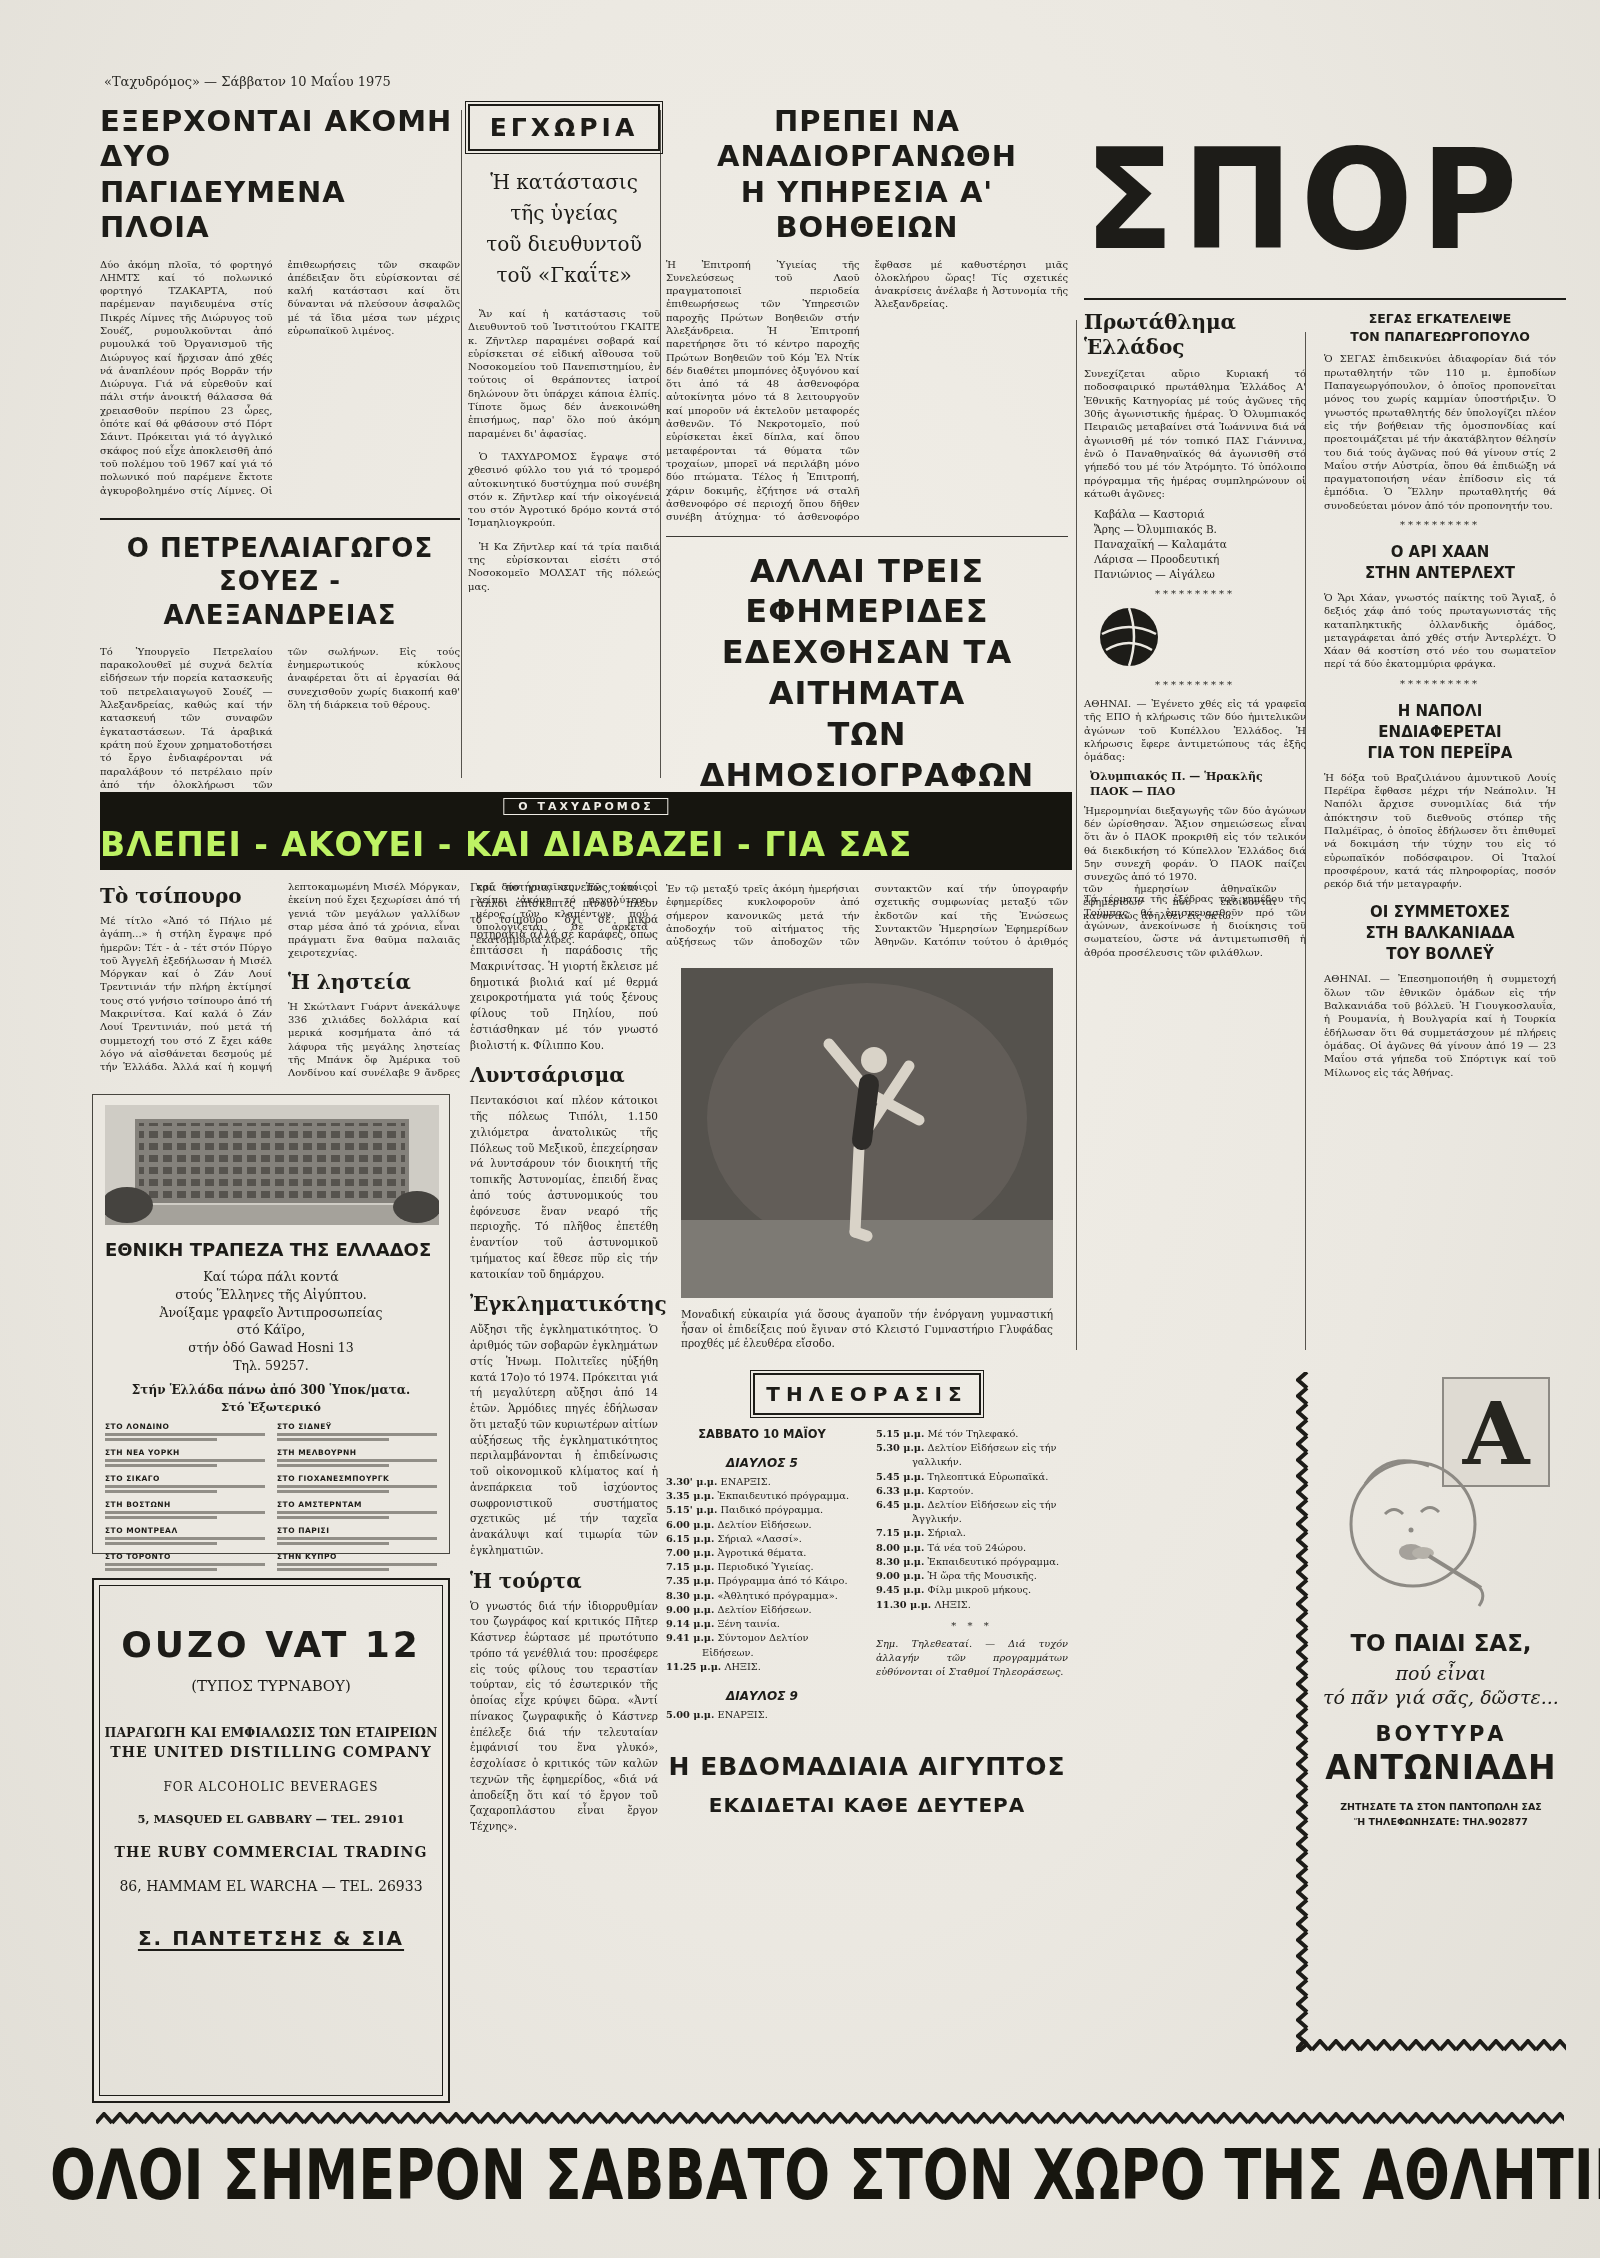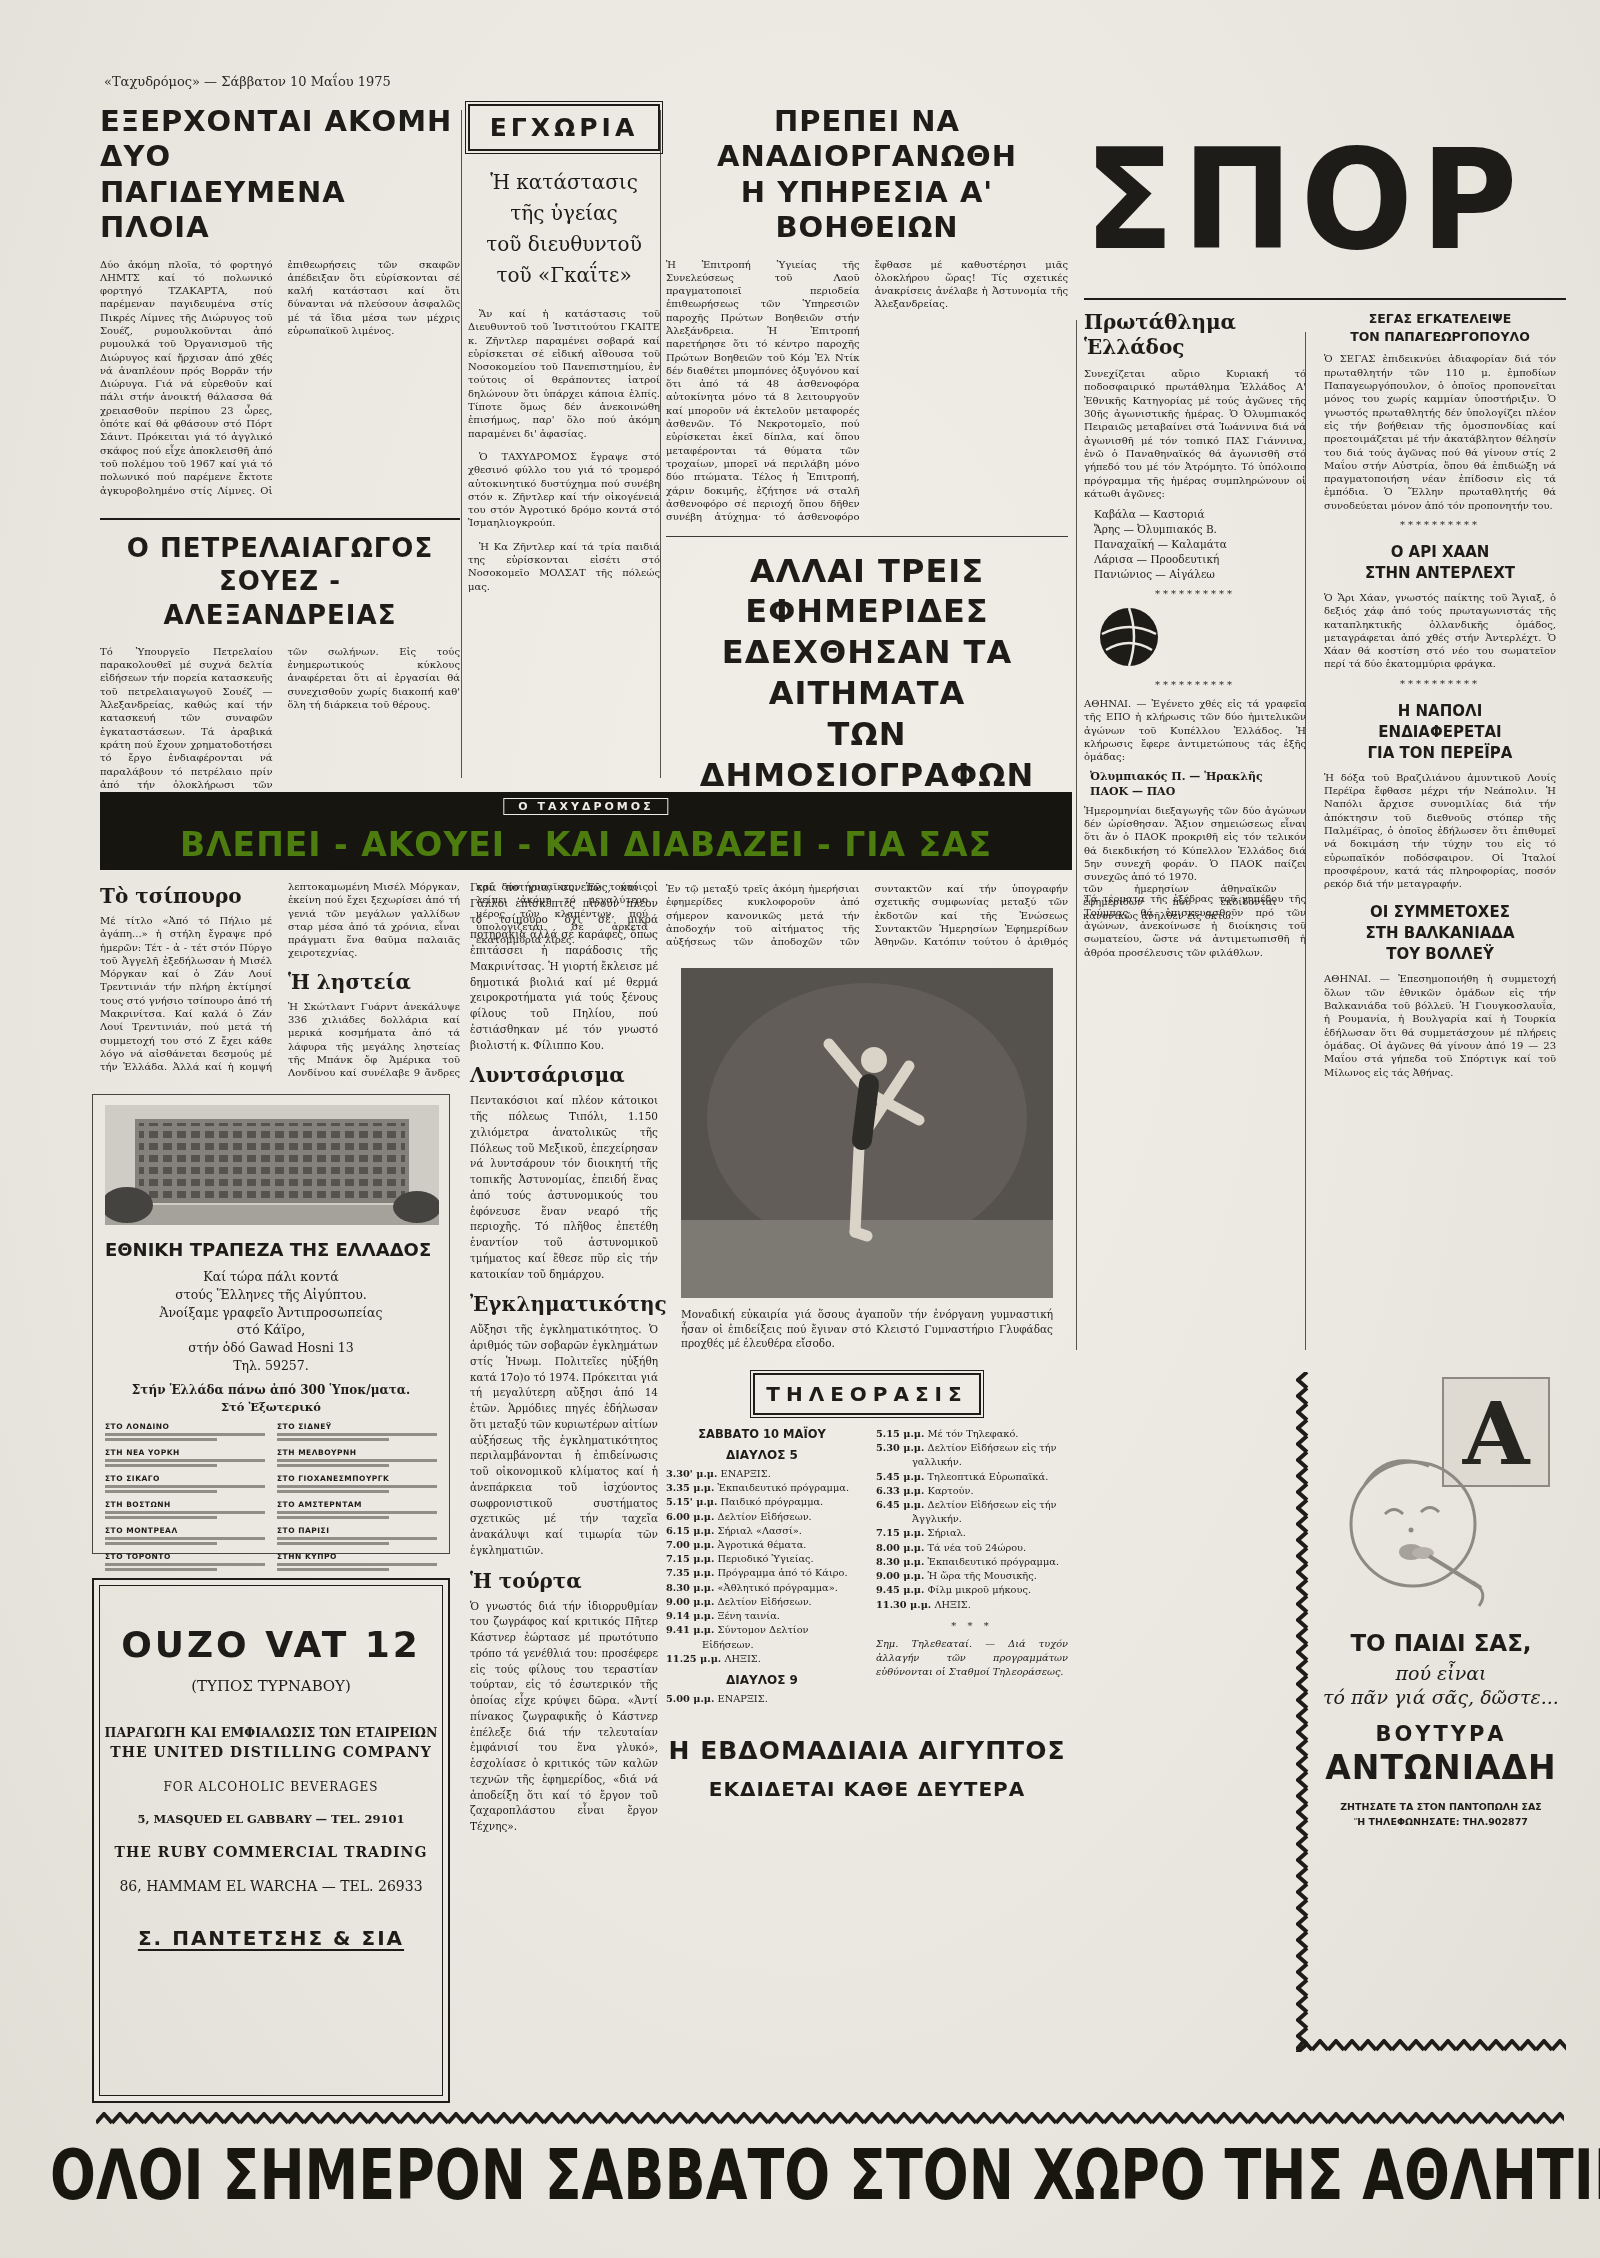--- a/index.html
+++ b/index.html
@@ -18,33 +18,33 @@
   .body-text{font-size:10px;line-height:1.33;text-align:justify;}
   .f11{font-size:10.5px;line-height:1.5;}
   .cols2{column-count:2;column-gap:15px;column-fill:auto;}
   .para{margin:6px 0 0;text-indent:11px;}
   .egx-box{border:2px solid #1d1c18;outline:1px solid #1d1c18;outline-offset:2px;padding:7px 2px;
            text-align:center;font-family:"DejaVu Sans",sans-serif;font-weight:bold;font-size:25px;letter-spacing:4px;}
   .egx-title{margin-top:16px;text-align:center;font-size:20px;line-height:1.55;}
   .banner{background:#16150f;}
   .banner-label{position:absolute;top:6px;left:50%;transform:translateX(-50%);color:#efece5;border:1px solid #efece5;
                 padding:1px 14px;font-family:"DejaVu Sans",sans-serif;font-weight:bold;font-size:11px;letter-spacing:3px;white-space:nowrap;}
-  .banner-text{position:absolute;bottom:6px;width:100%;text-align:center;color:#4d7c0f;
+  .banner-text{position:absolute;bottom:6px;width:100%;text-align:left;color:#bef264;
                font-family:"DejaVu Sans",sans-serif;font-weight:bold;font-size:33px;letter-spacing:1px;}
   .feat-flow{column-count:2;column-gap:16px;column-fill:auto;}
   .feat-h{font-weight:bold;font-size:20px;margin:10px 0 6px;}
   .feat-h.first{margin-top:4px;}
   .photo svg{display:block;margin:12px auto 0;}
   .caption{width:372px;margin:9px auto 0;font-size:10.5px;line-height:1.4;text-align:justify;}
   .tv-titlebox{width:216px;margin:22px auto 12px;border:2px solid #1d1c18;outline:1px solid #1d1c18;outline-offset:2px;
                text-align:center;font-family:"DejaVu Sans",sans-serif;font-weight:bold;font-size:20px;letter-spacing:6px;padding:7px 4px;}
   .tv-cols{display:flex;gap:18px;margin-top:6px;}
   .tv-col{flex:1;min-width:0;}
   .tv-day{font-family:"DejaVu Sans",sans-serif;font-weight:bold;font-size:11.5px;text-align:center;margin-bottom:4px;}
-  .tv-ch{font-family:"DejaVu Sans",sans-serif;font-weight:bold;font-size:12px;text-align:center;margin:7px 0 5px;}
+  .tv-ch{font-family:"DejaVu Sans",sans-serif;font-weight:bold;font-size:12px;text-align:center;margin:15px 0 5px;font-style:italic;}
   .tv-item{font-size:9.8px;line-height:1.45;padding-left:36px;text-indent:-36px;}
   .tv-time{font-weight:bold;}
   .tv-stars{text-align:center;letter-spacing:4px;margin:8px 0 4px;font-size:10px;}
   .tv-note{font-size:9.8px;line-height:1.45;text-align:justify;font-style:italic;margin-top:6px;}
   .stars{text-align:center;letter-spacing:3px;font-size:10px;margin:7px 0;}
   .egypt{text-align:center;margin-top:30px;}
   .eg1{font-family:"DejaVu Sans",sans-serif;font-weight:bold;font-size:25px;letter-spacing:1px;}
   .eg2{font-family:"DejaVu Sans",sans-serif;font-weight:bold;font-size:20px;margin-top:12px;letter-spacing:1px;}
   .spor-logo{font-family:"DejaVu Sans",sans-serif;font-weight:bold;font-size:132px;line-height:1.35;letter-spacing:8px;
              transform:scaleY(1.05);transform-origin:left top;}

